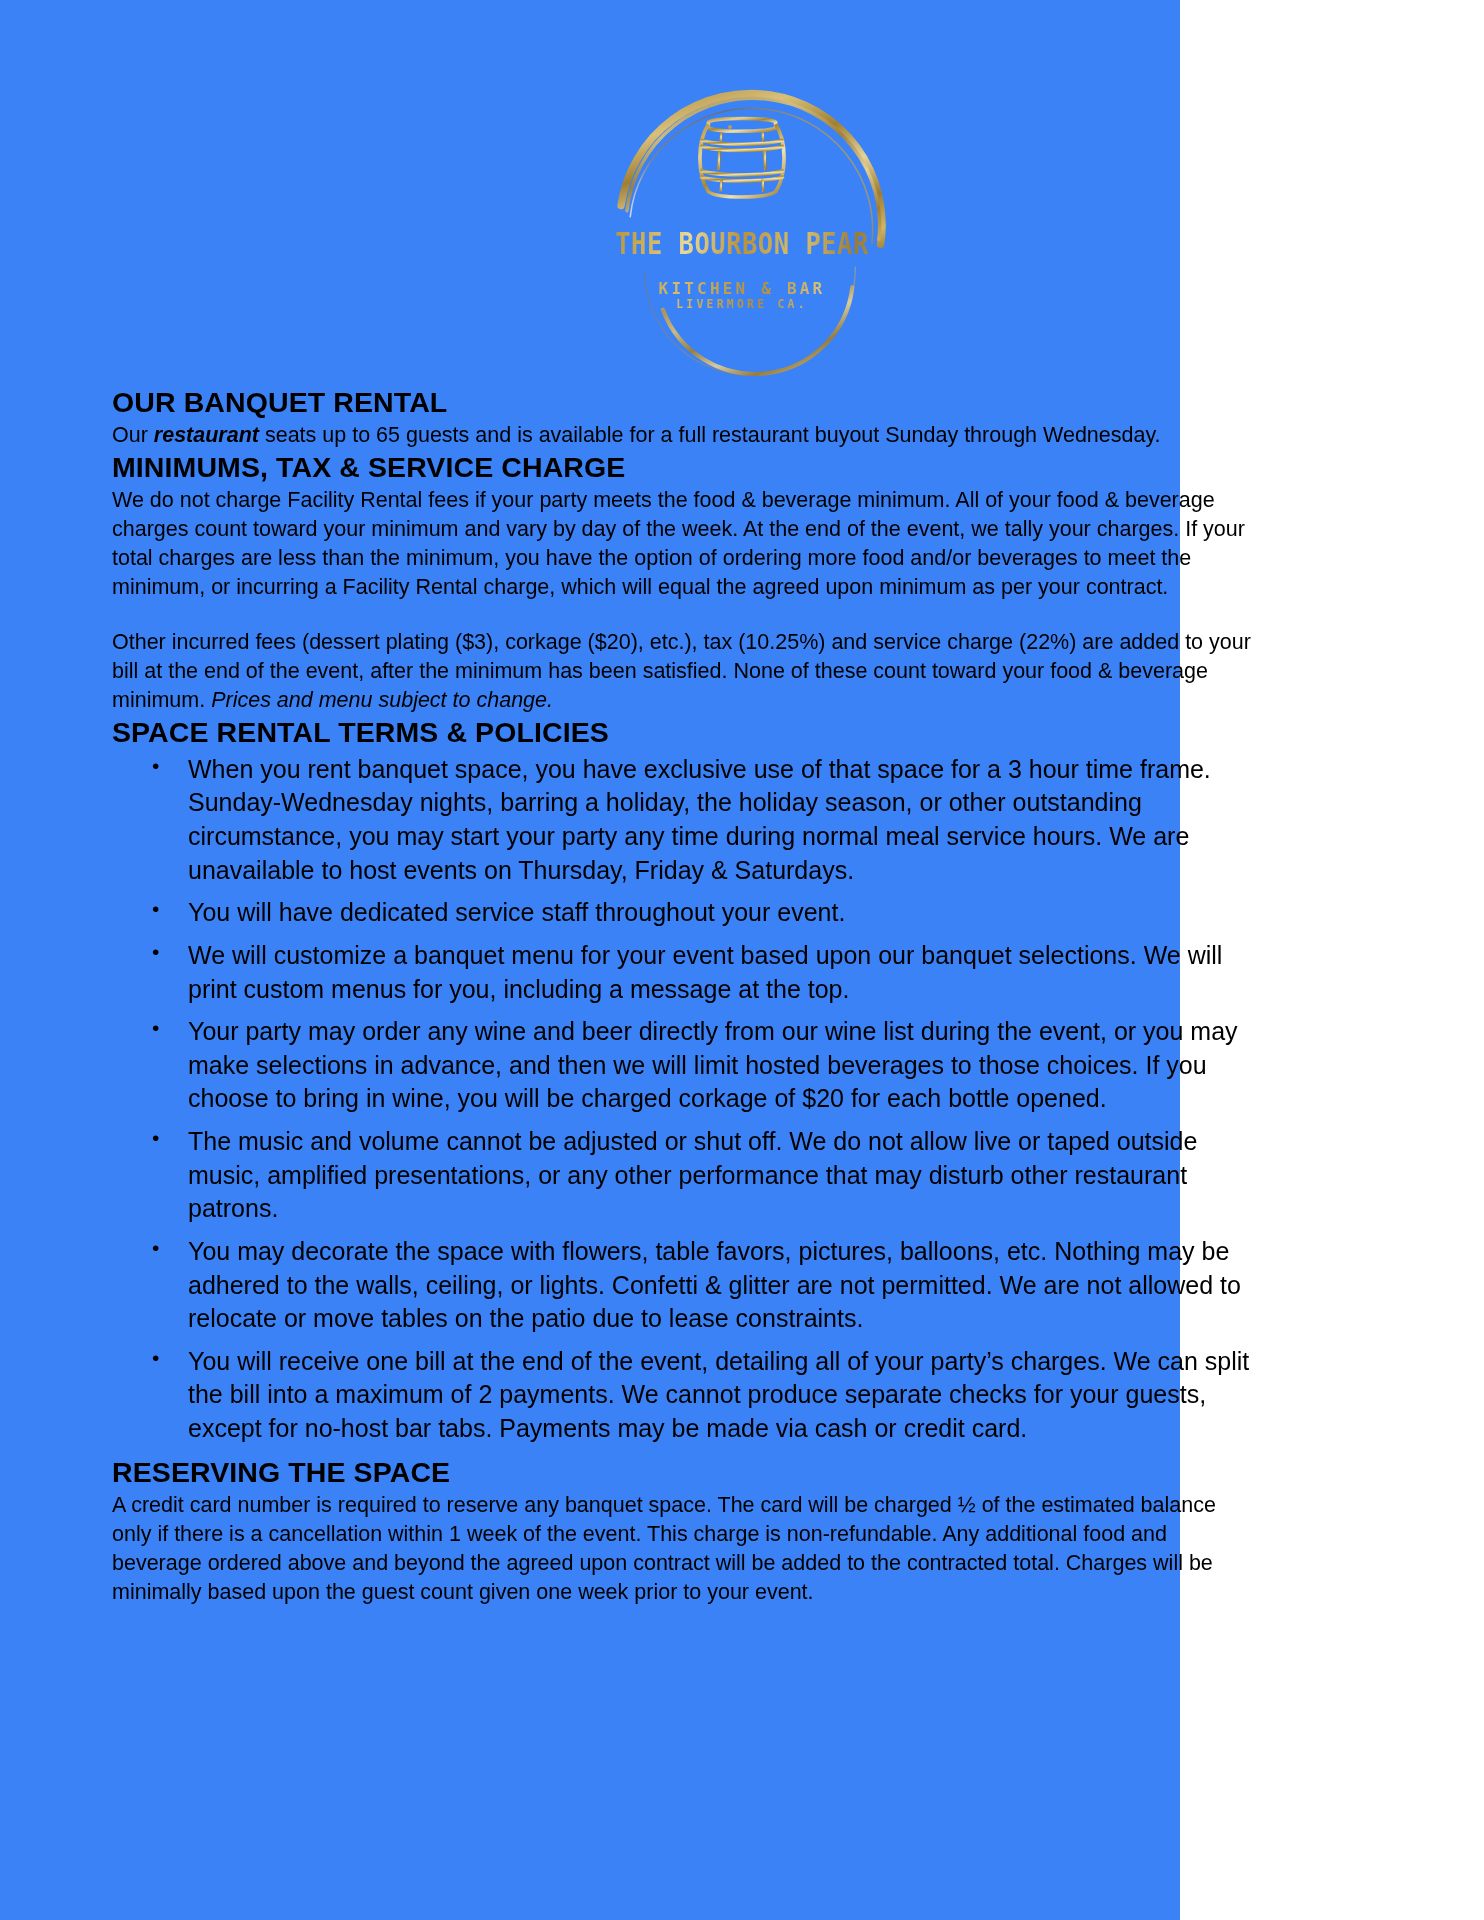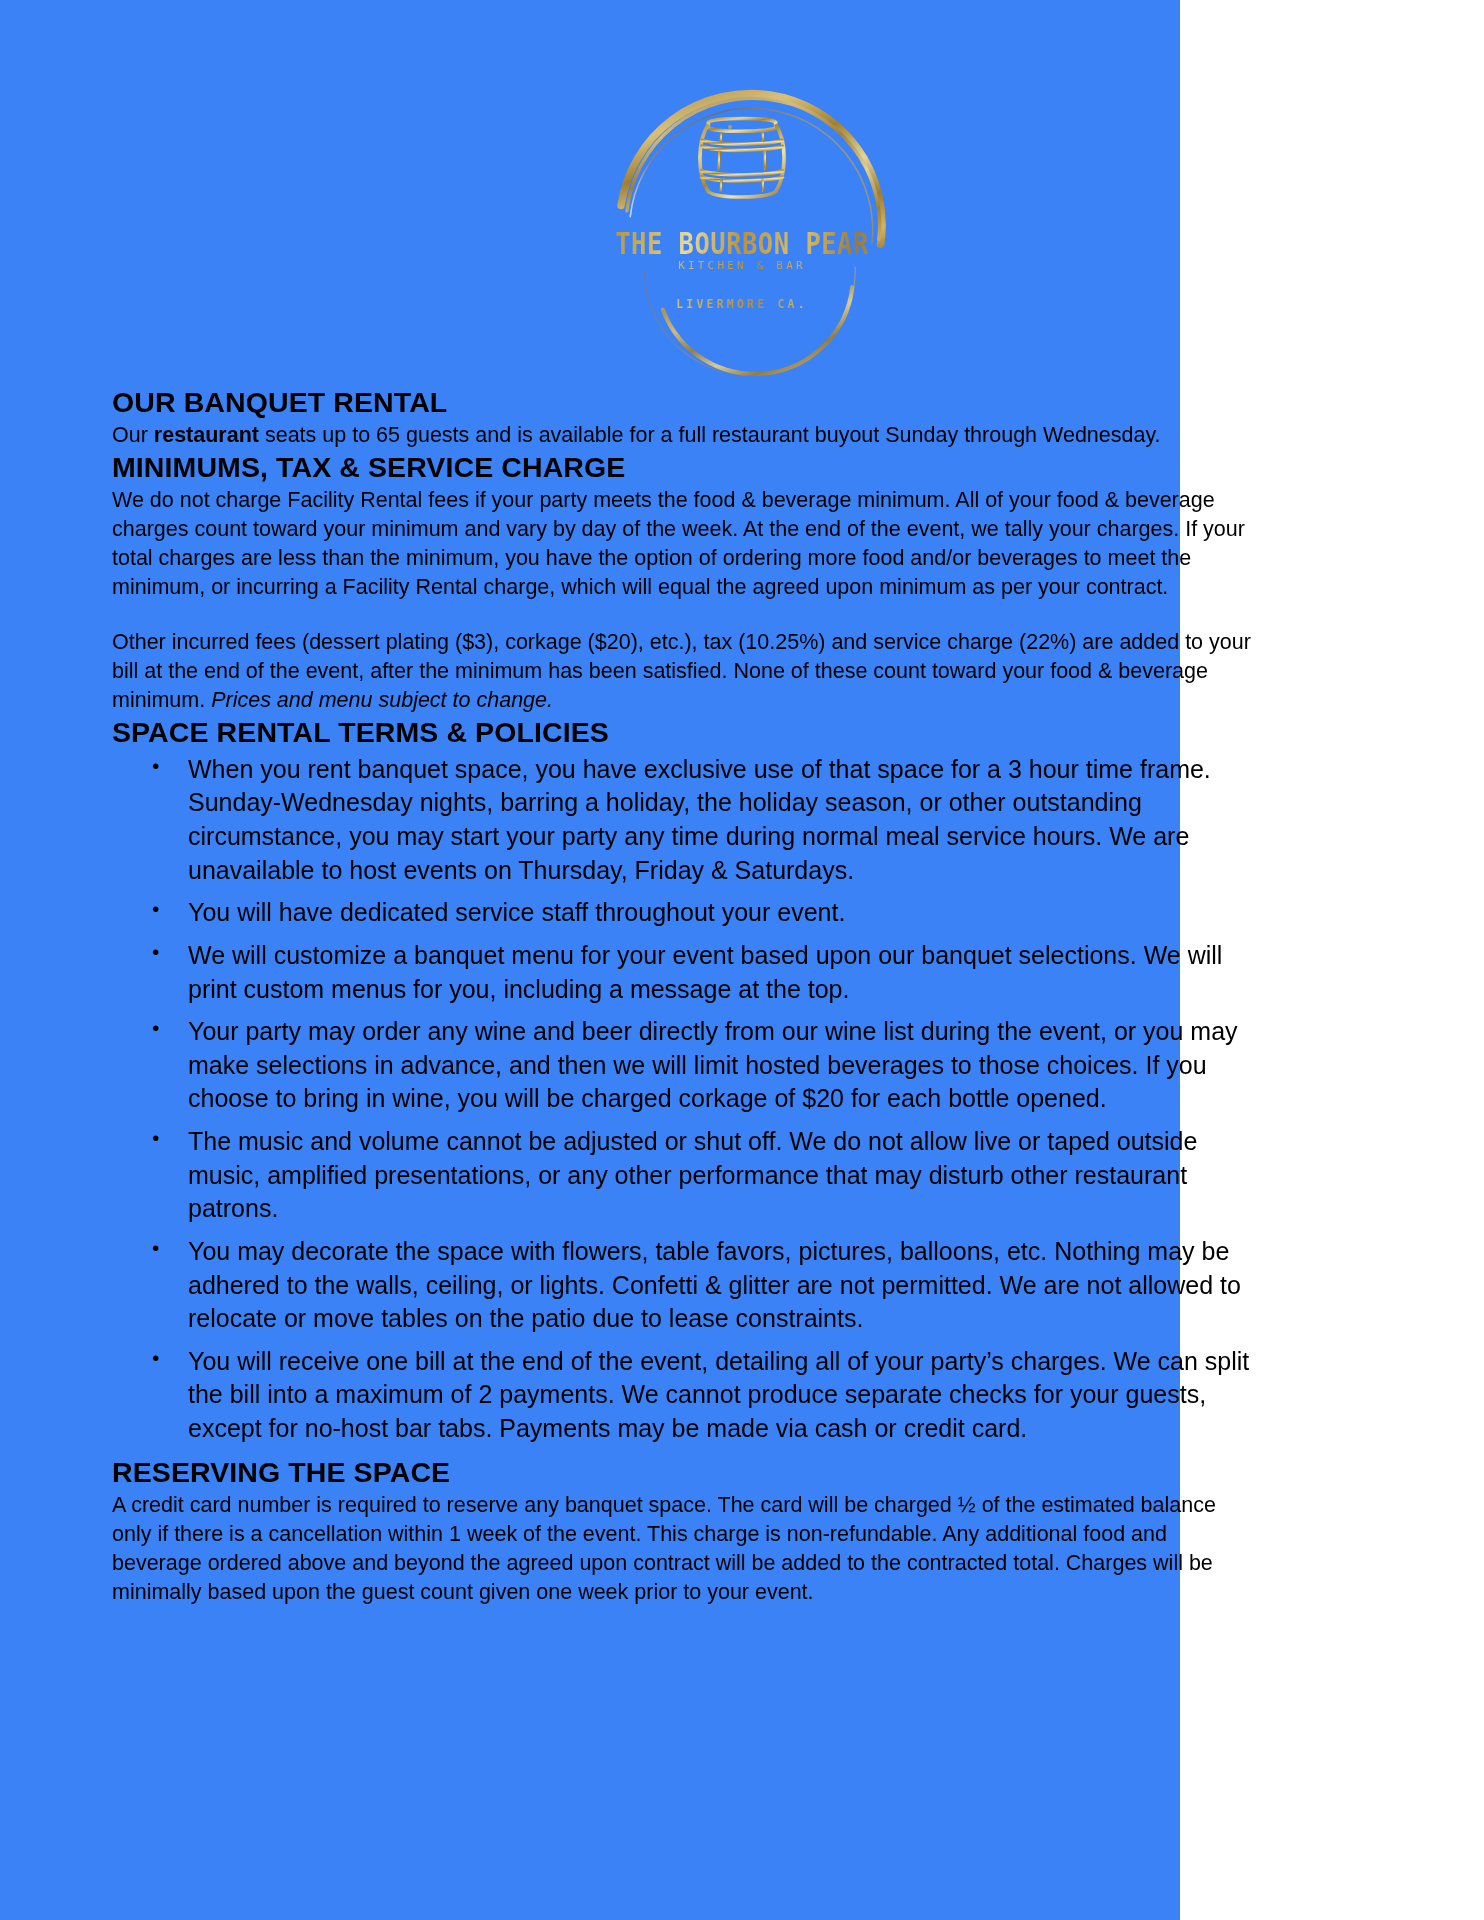--- a/index.html
+++ b/index.html
@@ -59,24 +59,24 @@
     font-weight: 700;
     font-family: "DejaVu Sans Mono", monospace;
     background: linear-gradient(100deg,#9d7c39 0%,#c9a94e 18%,#e8d89a 33%,#b8913c 50%,#d9c170 68%,#9b7a36 85%,#cdae5b 100%);
     -webkit-background-clip: text;
     background-clip: text;
     color: transparent;
     transform: scaleY(1.18);
     transform-origin: top center;
   }
   .logo-sub1 {
-    top: 196px;
-    font-size: 11px;
+    top: 216px;
+    font-size: 16px;
     letter-spacing: 3.2px;
-    font-weight: 400;
+    font-weight: 700;
     font-family: "DejaVu Sans Mono", monospace;
     background: linear-gradient(100deg,#a4822f 0%,#d5bb67 30%,#b28c36 55%,#e0cb84 78%,#9d7b33 100%);
     -webkit-background-clip: text;
     background-clip: text;
     color: transparent;
   }
   .logo-sub2 {
     top: 234px;
     font-size: 11.5px;
     letter-spacing: 3.2px;
@@ -134,21 +134,21 @@
     color: #000;
   }
   ul.bullets > li::before {
     content: "\2022";
     position: absolute;
     left: 40px;
     top: -1px;
     font-size: 21px;
     line-height: 1.345;
   }
-  b { font-weight: bold; }
+  b { font-weight: bold; font-style: italic; }
   i { font-style: italic; margin-top: 36px; }
 </style>
 </head>
 <body>
 
 <div class="page">
 
   <div class="logo-block">
     <div class="logo-wrap">
 

